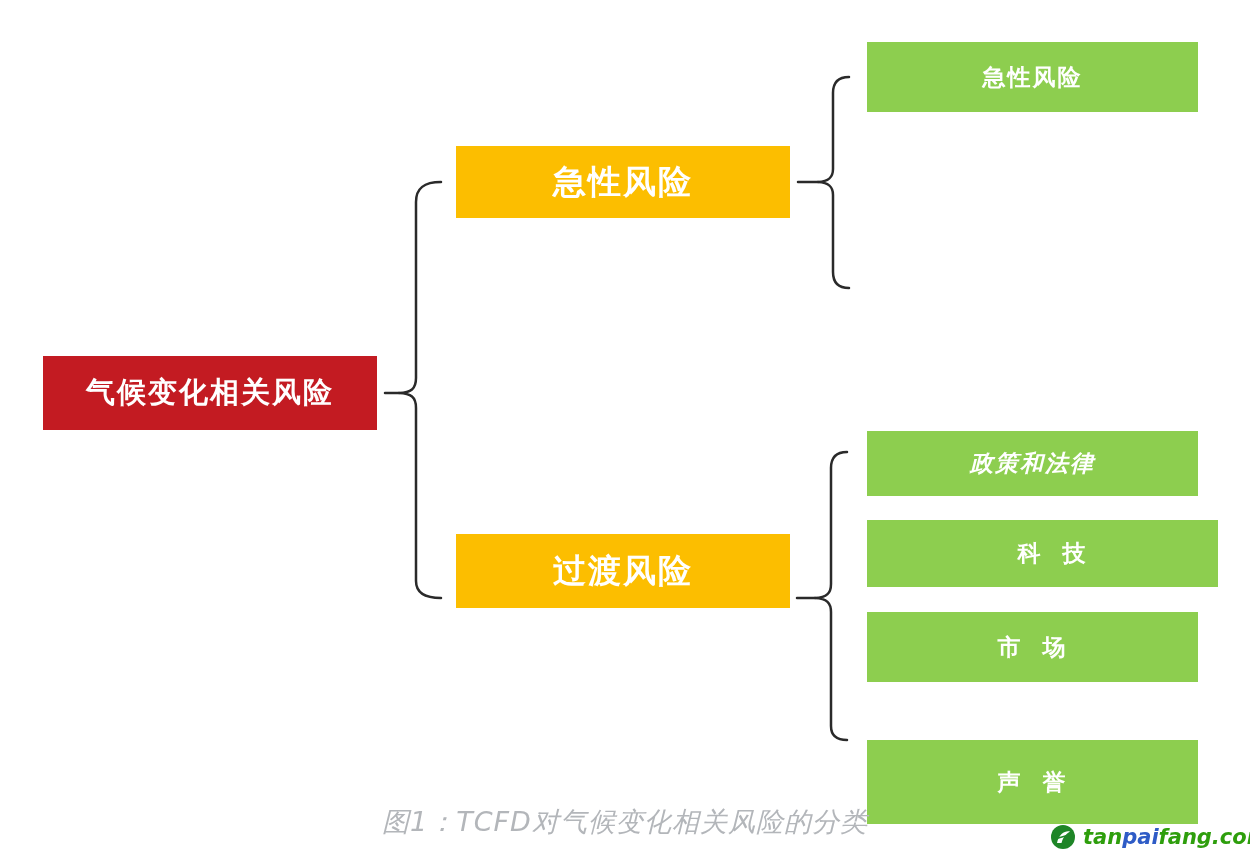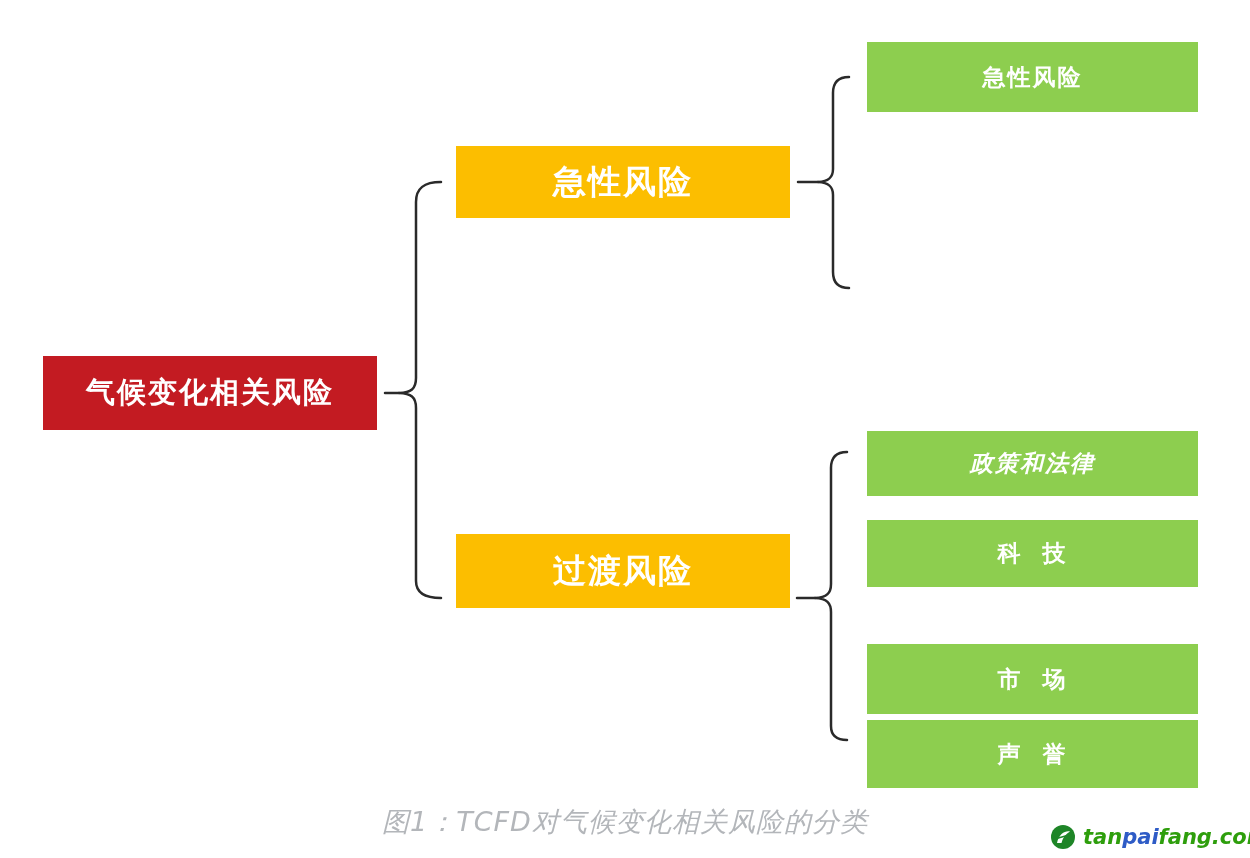--- a/index.html
+++ b/index.html
@@ -38,23 +38,23 @@
   .node-physical   { top: 146px; height: 72px; }
   .node-transition { top: 534px; height: 74px; }
   .node-green {
     background: #8dce4f;
     left: 867px; width: 331px;
     font-size: 23px;
   }
   .node-acute      { top: 42px;  height: 70px; }
   .node-chronic    { top: 253px; height: 68px; }
   .node-policy     { top: 431px; height: 65px; font-style: italic; }
-  .node-technology { top: 520px; height: 67px; }
-  .node-market     { top: 612px; height: 70px; margin-top: 32px; }
-  .node-reputation { top: 720px; height: 68px; }
+  .node-technology { top: 520px; height: 67px; padding-left: 20px; }
+  .node-market     { top: 612px; height: 70px; }
+  .node-reputation { top: 740px; height: 84px; }
 
   #connector-layer {
     position: absolute;
     left: 0; top: 0;
     width: 1250px; height: 858px;
     pointer-events: none;
   }
 
   .caption {
     position: absolute;

